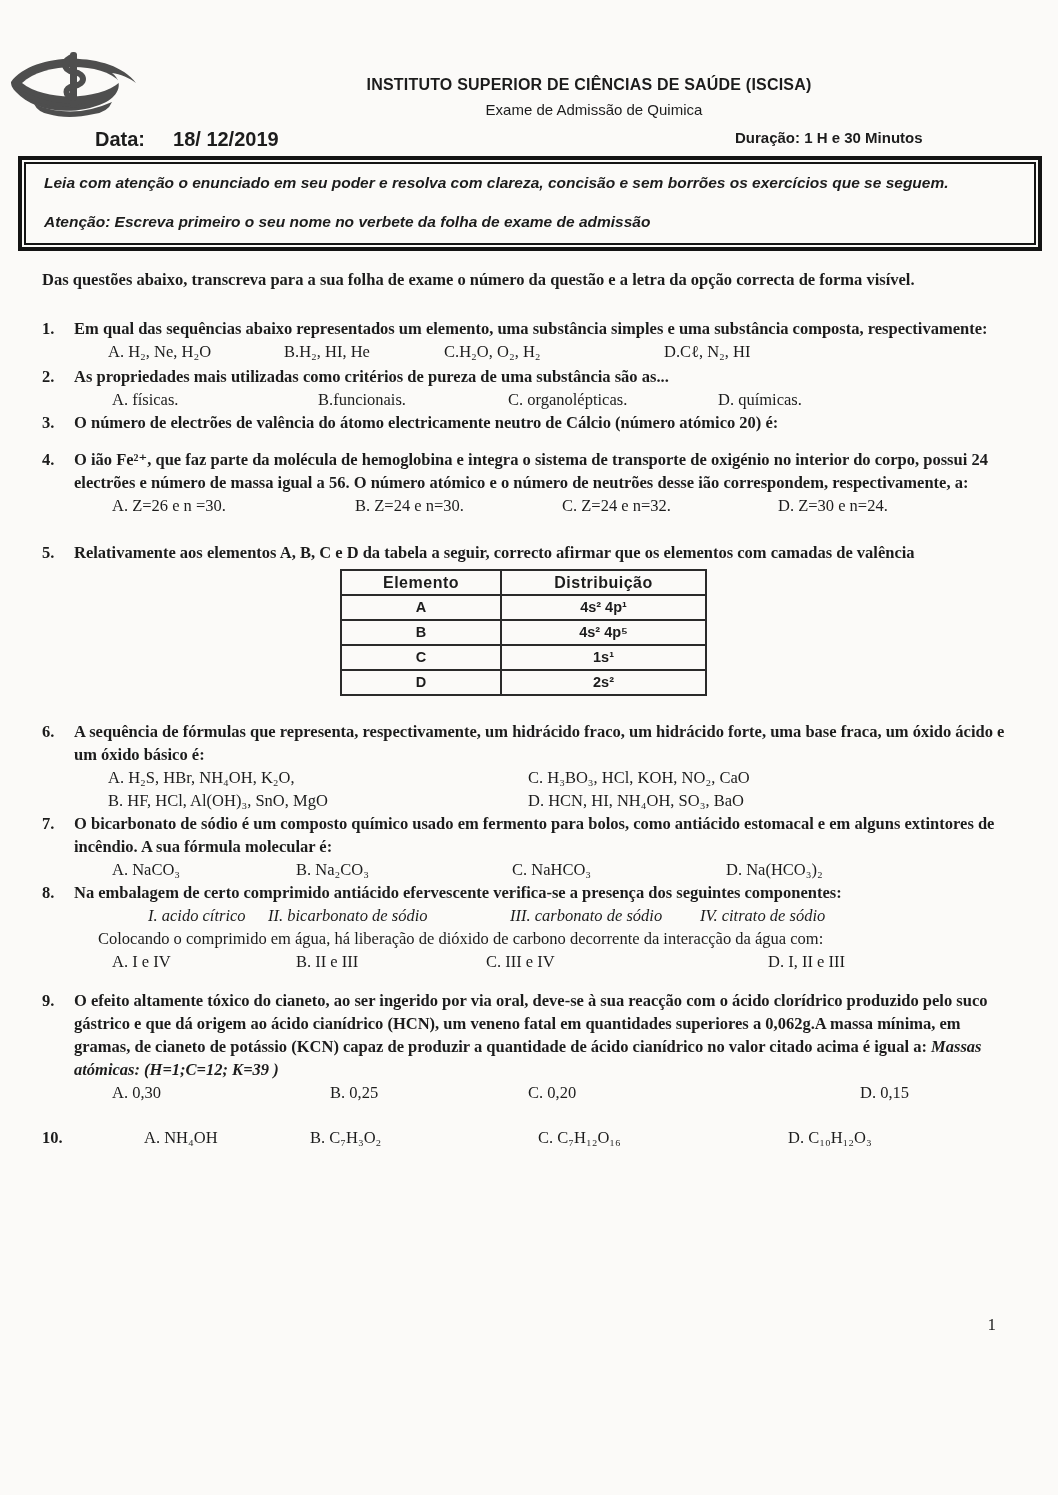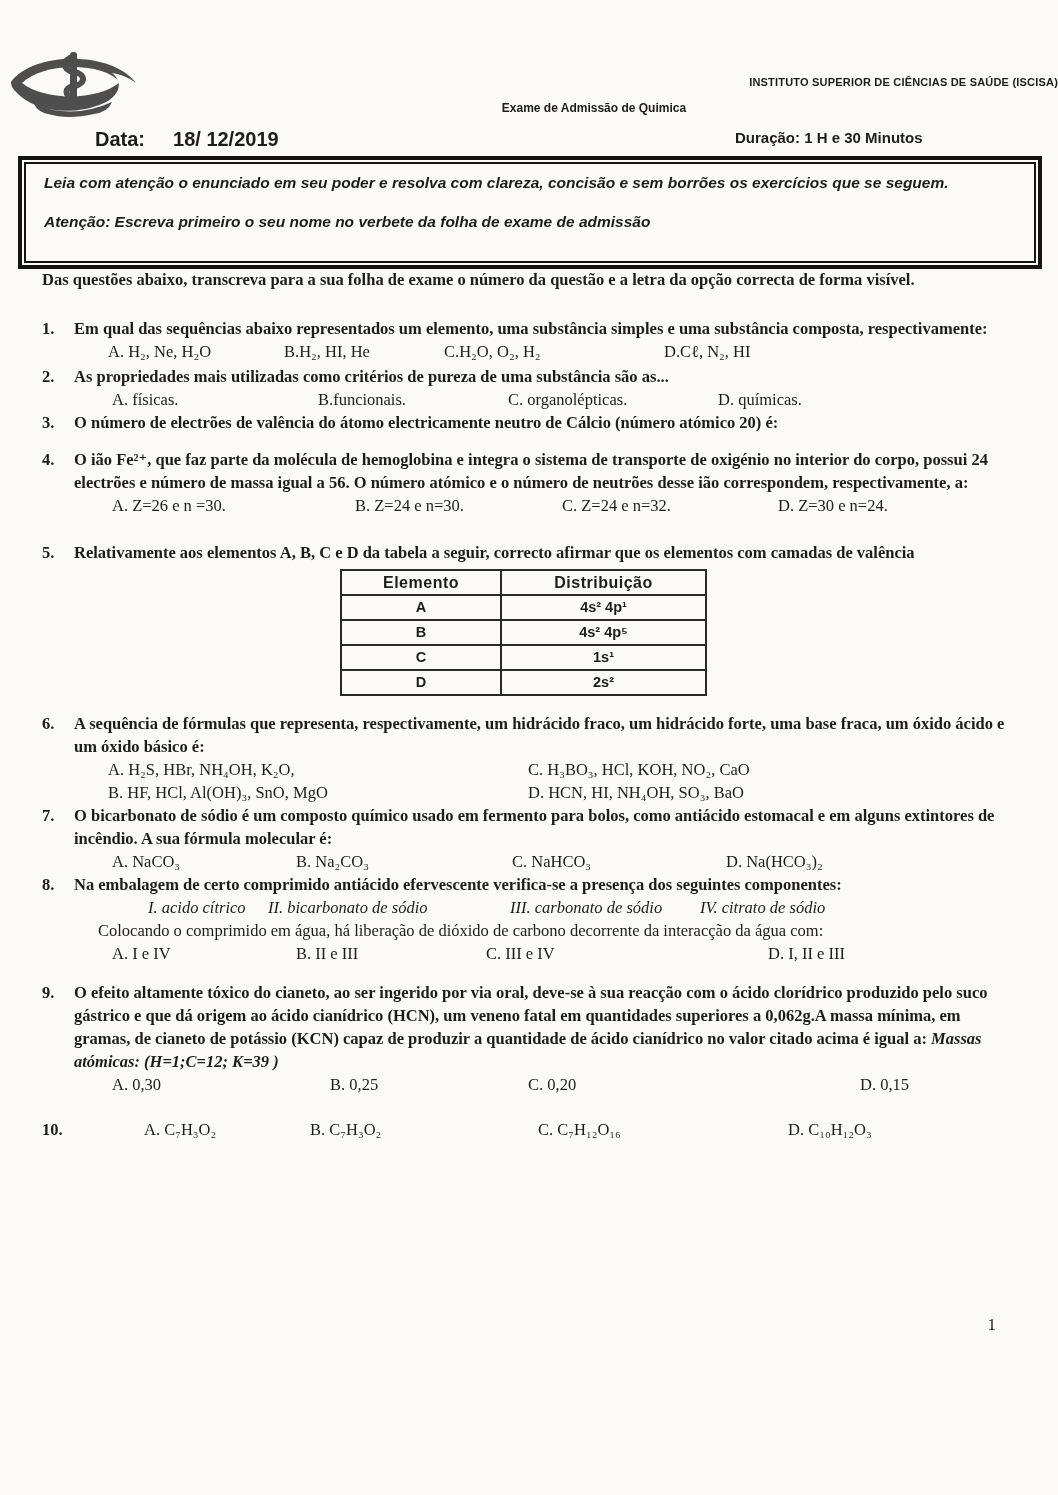--- a/index.html
+++ b/index.html
@@ -10,50 +10,50 @@
     background: #fbfaf8;
     position: relative;
     font-family: "Liberation Serif", "DejaVu Serif", serif;
     color: #1c1c1c;
     overflow: hidden;
   }
   
   .logo { position:absolute; left:8px; top:40px; width:132px; height:82px; }
   .institute {
     position:absolute; left:120px; right:0; top:76px;
-    text-align:right;
-    font-family:"Liberation Sans","DejaVu Sans",sans-serif;
-    font-weight:bold; font-size:11px; letter-spacing:0.2px;
+    text-align:center;
+    font-family:"Liberation Sans","DejaVu Sans",sans-serif;
+    font-weight:bold; font-size:16px; letter-spacing:0.2px;
   }
   .exam-title {
     position:absolute; left:130px; right:0; top:101px;
     text-align:center;
     font-family:"Liberation Sans","DejaVu Sans",sans-serif;
-    font-weight:bold; font-size:12px;
+    font-weight:normal; font-size:15px;
   }
   .date-row {
     position:absolute; left:95px; top:128px;
     font-family:"Liberation Sans","DejaVu Sans",sans-serif;
     font-weight:bold; font-size:20px;
   }
   .date-row .val { margin-left:28px; }
   .duration {
     position:absolute; left:735px; top:129px;
     font-family:"Liberation Sans","DejaVu Sans",sans-serif;
     font-weight:bold; font-size:15px;
   }
   
   .notice-box {
     position:absolute; left:18px; right:16px; top:156px;
     border:4px solid #141414;
     background:#fbfaf8;
   }
   .notice-inner {
     border:2px solid #141414; margin:2px;
-    padding:10px 16px 30px 18px;
+    padding:10px 16px 12px 18px;
     font-family:"Liberation Sans","DejaVu Sans",sans-serif;
     font-style:italic; font-weight:bold; font-size:15.5px;
   }
   .notice-inner .l2 { margin-top:21px; }
   
   .main {
     position:absolute; left:42px; top:268px; width:972px;
     font-size:16.5px; line-height:23px;
   }
   .instructions { font-weight:bold; width:952px; }
@@ -73,21 +73,21 @@
   .opts-q5 { grid-template-columns:572px auto; padding-left:38px; }
   .opts-q6 { grid-template-columns:420px auto; padding-left:34px; }
   .opts-q7 { grid-template-columns:184px 216px 214px auto; padding-left:38px; }
   .opts-q8c{ grid-template-columns:120px 242px 190px auto; padding-left:74px; font-style:italic; }
   .opts-q8 { grid-template-columns:184px 190px 282px auto; padding-left:38px; }
   .opts-q9 { grid-template-columns:218px 198px 332px auto; padding-left:38px; }
   .opts-q10{ grid-template-columns:166px 228px 250px auto; padding-left:38px; }
   
   .el-table {
     border-collapse:collapse;
-    margin:5px 0 12px 266px;
+    margin:5px 0 20px 266px;
     font-family:"Liberation Sans","DejaVu Sans",sans-serif;
     font-weight:bold;
   }
   .el-table th, .el-table td {
     border:2px solid #2a2a2a;
     text-align:center; vertical-align:middle;
   }
   .el-table th { width:160px; height:25px; font-size:16px; letter-spacing:0.5px; }
   .el-table th + th { width:205px; }
   .el-table td { height:20px; font-size:14.5px; }
@@ -258,21 +258,21 @@
           <span class="opt">C. 0,20</span>
           <span class="opt">D. 0,15</span>
         </div>
       </div>
     </div>
 
     <div class="q mt22">
       <div class="qnum">10.</div>
       <div class="qbody">
         <div class="opts opts-q10">
-          <span class="opt">A. C₇H₃O₂</span>
+          <span class="opt">A. NH₄OH</span>
           <span class="opt">B. C₇H₃O₂</span>
           <span class="opt">C. C₇H₁₂O₁₆</span>
           <span class="opt">D. C₁₀H₁₂O₃</span>
         </div>
       </div>
     </div>
 
   </div>
 
   <div class="page-number">1</div>

